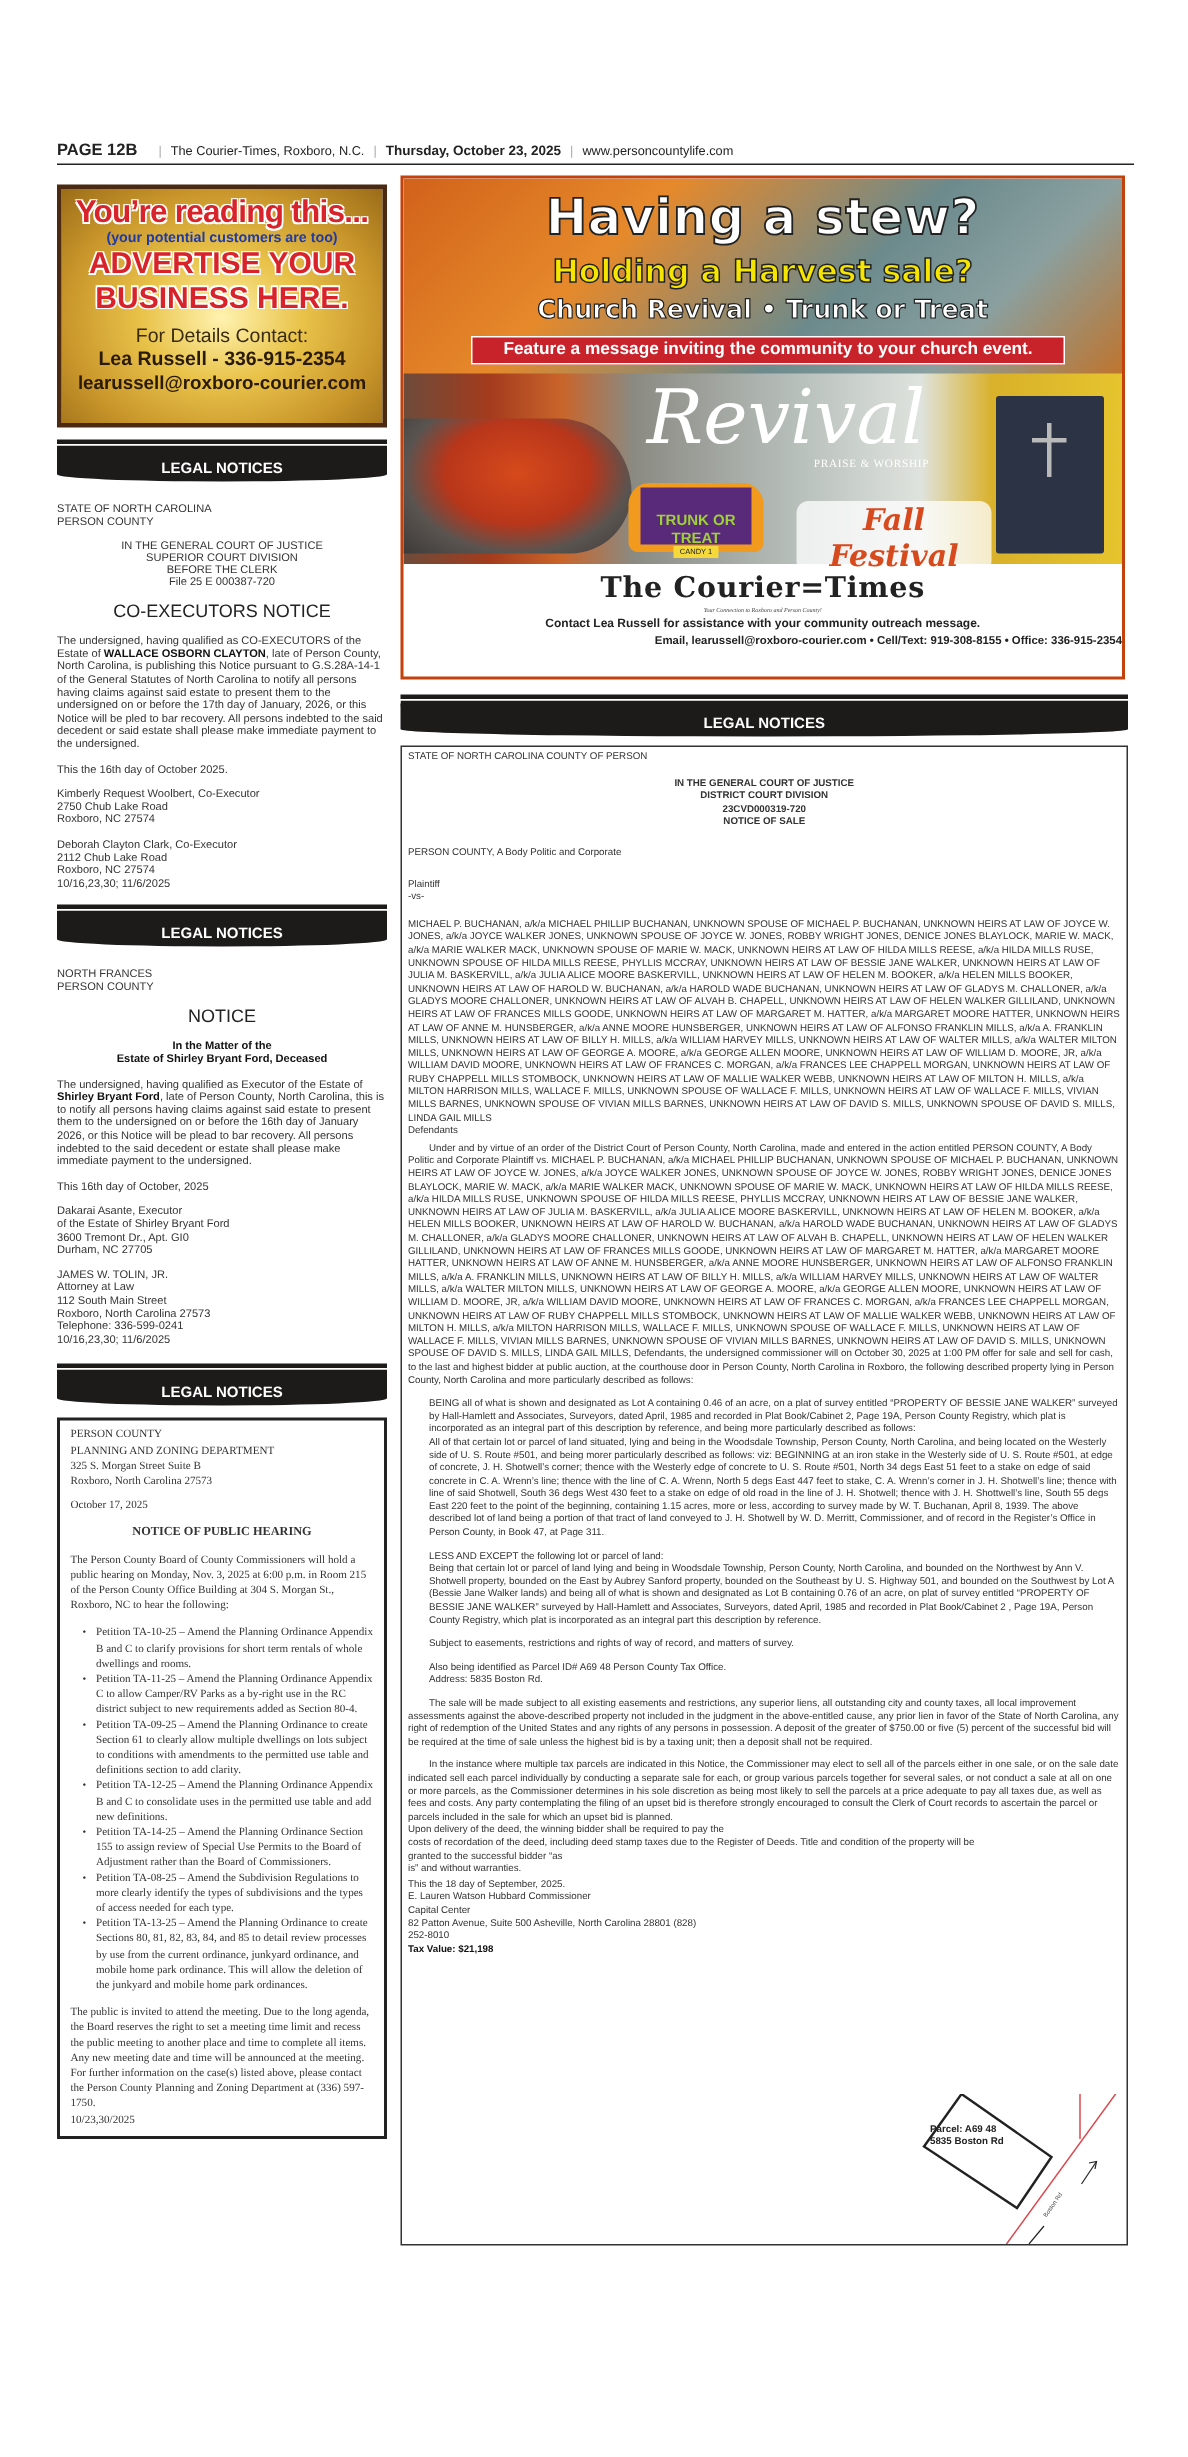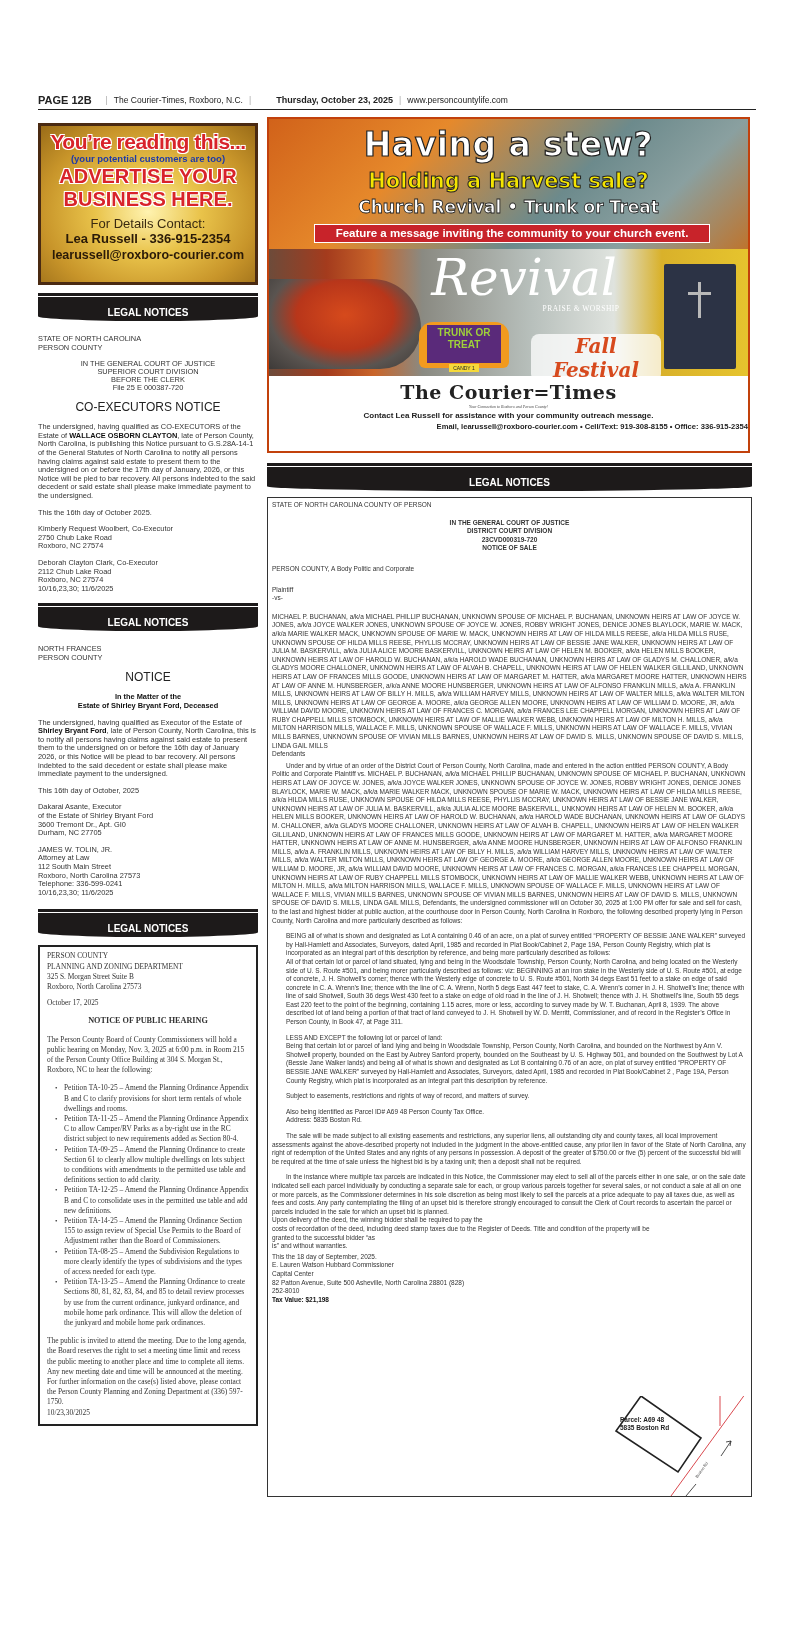--- a/index.html
+++ b/index.html
@@ -3,21 +3,21 @@
 <meta charset="utf-8">
 <style>
   * { box-sizing: border-box; margin: 0; padding: 0; }
   html, body { width: 792px; height: 1638px; background: #fff; overflow: hidden; }
   body { font-family: "Liberation Sans", sans-serif; color: #222; position: relative; }
 
   
   .page-header { position: absolute; left: 38px; top: 94px; width: 718px; height: 16px; display: flex; align-items: center; font-size: 8.5px; border-bottom: 1px solid #222; padding-bottom: 4px; }
   .page-header .pg { font-weight: bold; font-size: 11px; margin-right: 8px; }
   .page-header .sep { color: #aaa; margin: 0 6px; }
-  .page-header .date { font-weight: bold; font-size: 9px; margin-left: 19px; }
+  .page-header .date { font-weight: bold; font-size: 9px; }
 
   
   .left-col { position: absolute; left: 38px; top: 123px; width: 220px; }
   .ad-box { width: 220px; height: 162px; border: 3px solid #4a2a12; background: radial-gradient(ellipse at 50% 55%, #fff3b0 0%, #e9c34a 35%, #c8952a 70%, #9a6c18 100%); text-align: center; padding-top: 4px; position: relative; overflow: hidden; }
   .ad-box .l1 { font-family: "Liberation Sans", sans-serif; font-weight: bold; font-size: 21px; color: #d8232a; letter-spacing: -0.5px; text-shadow: 1px 1px 0 #fff, -1px -1px 0 #fff, 1px -1px 0 #fff, -1px 1px 0 #fff; line-height: 23px; }
   .ad-box .l2 { font-weight: bold; font-size: 9.5px; color: #1e3aa8; line-height: 12px; }
   .ad-box .l3 { font-weight: bold; font-size: 20px; color: #d8232a; text-shadow: 1px 1px 0 #fff, -1px -1px 0 #fff, 1px -1px 0 #fff, -1px 1px 0 #fff; line-height: 23px; }
   .ad-box .l4 { font-size: 13px; color: #3a2a10; margin-top: 5px; line-height: 15px; }
   .ad-box .l5 { font-weight: bold; font-size: 13px; color: #2a1a08; line-height: 16px; }
   .ad-box .l6 { font-weight: bold; font-size: 12.5px; color: #2a1a08; line-height: 16px; }
@@ -47,21 +47,21 @@
   .promo .h3 { position: absolute; left: 0; right: 0; top: 78px; text-align: center; font-family: "DejaVu Sans", sans-serif; font-weight: bold; font-size: 17px; color: #fff; -webkit-text-stroke: 0.8px #222; }
   .promo .redbar { position: absolute; left: 45px; width: 396px; top: 105px; height: 19px; background: #c8232a; border: 1px solid #fff; color: #fff; font-weight: bold; font-size: 11.5px; text-align: center; line-height: 17px; }
   .promo .photo { position: absolute; left: 0; top: 130px; width: 100%; height: 127px; background: linear-gradient(90deg, #6d4b3a 0%, #a43b1d 12%, #c9652a 22%, #8a8a82 32%, #b8c0bc 55%, #dfe3de 72%, #d9b12a 82%, #e6c42e 100%); }
   .promo .stew { position: absolute; left: 0; top: 160px; width: 152px; height: 90px; border-radius: 0 60px 50px 0; background: radial-gradient(ellipse at 50% 40%, #d64a1c 0%, #b8361a 45%, #5a5450 70%, #3d3a38 100%); }
   .promo .bible { position: absolute; right: 12px; top: 145px; width: 72px; height: 105px; background: #2c3345; border-radius: 2px; }
   .promo .bible .cross-v { position: absolute; left: 34px; top: 18px; width: 3px; height: 36px; background: #b9b9b9; }
   .promo .bible .cross-h { position: absolute; left: 24px; top: 28px; width: 23px; height: 3px; background: #b9b9b9; }
   .promo .revival { position: absolute; left: 150px; top: 130px; width: 210px; text-align: center; font-family: "DejaVu Serif", serif; font-style: italic; font-size: 50px; color: #fff; line-height: 58px; }
   .promo .pw { position: absolute; left: 232px; top: 185px; width: 160px; text-align: center; font-family: "Liberation Serif", serif; font-size: 7.5px; color: #fff; letter-spacing: 0.5px; }
   .promo .trunk { position: absolute; left: 150px; top: 203px; width: 90px; height: 46px; background: #f29a1e; border-radius: 14px 14px 6px 6px; }
-  .promo .trunk .tt { position: absolute; left: 8px; top: 3px; width: 74px; height: 38px; background: #5a2a7a; color: #9fd13a; font-weight: bold; font-size: 10px; text-align: center; line-height: 12px; padding-top: 2px; }
+  .promo .trunk .tt { position: absolute; left: 8px; top: 3px; width: 74px; height: 38px; background: #5a2a7a; color: #9fd13a; font-weight: bold; font-size: 10px; text-align: center; line-height: 12px; padding-top: 17px; }
   .promo .trunk .plate { position: absolute; left: 30px; top: 42px; width: 30px; height: 8px; background: #f5d93a; font-size: 5px; text-align: center; color: #222; line-height: 8px; }
   .promo .fall { position: absolute; left: 262px; top: 215px; width: 130px; text-align: center; font-family: "DejaVu Serif", serif; font-style: italic; font-weight: bold; font-size: 20px; color: #d74a1e; background: rgba(255,255,255,0.75); border-radius: 8px; }
   .promo .logo { position: absolute; left: 0; right: 0; top: 262px; text-align: center; font-family: "DejaVu Serif", serif; font-weight: bold; font-size: 19px; color: #222; letter-spacing: 0.5px; }
   .promo .tag { position: absolute; left: 0; right: 0; top: 285px; text-align: center; font-family: "Liberation Serif", serif; font-style: italic; font-size: 4px; color: #444; }
   .promo .c1 { position: absolute; left: 0; right: 0; top: 292px; text-align: center; font-weight: bold; font-size: 8px; color: #222; }
   .promo .c2 { position: absolute; left: 0; right: 0; top: 303px; text-align: right; font-weight: bold; font-size: 7.6px; color: #222; }
 
   .sale-box { border: 1px solid #333; padding: 3px 4px; font-size: 6.5px; line-height: 8.6px; color: #333; font-family: "Liberation Sans", sans-serif; position: relative; height: 1000px; }
   .sale-box p { margin-bottom: 7px; }
   .sale-box .ctr { text-align: center; font-weight: bold; line-height: 8.6px; }

